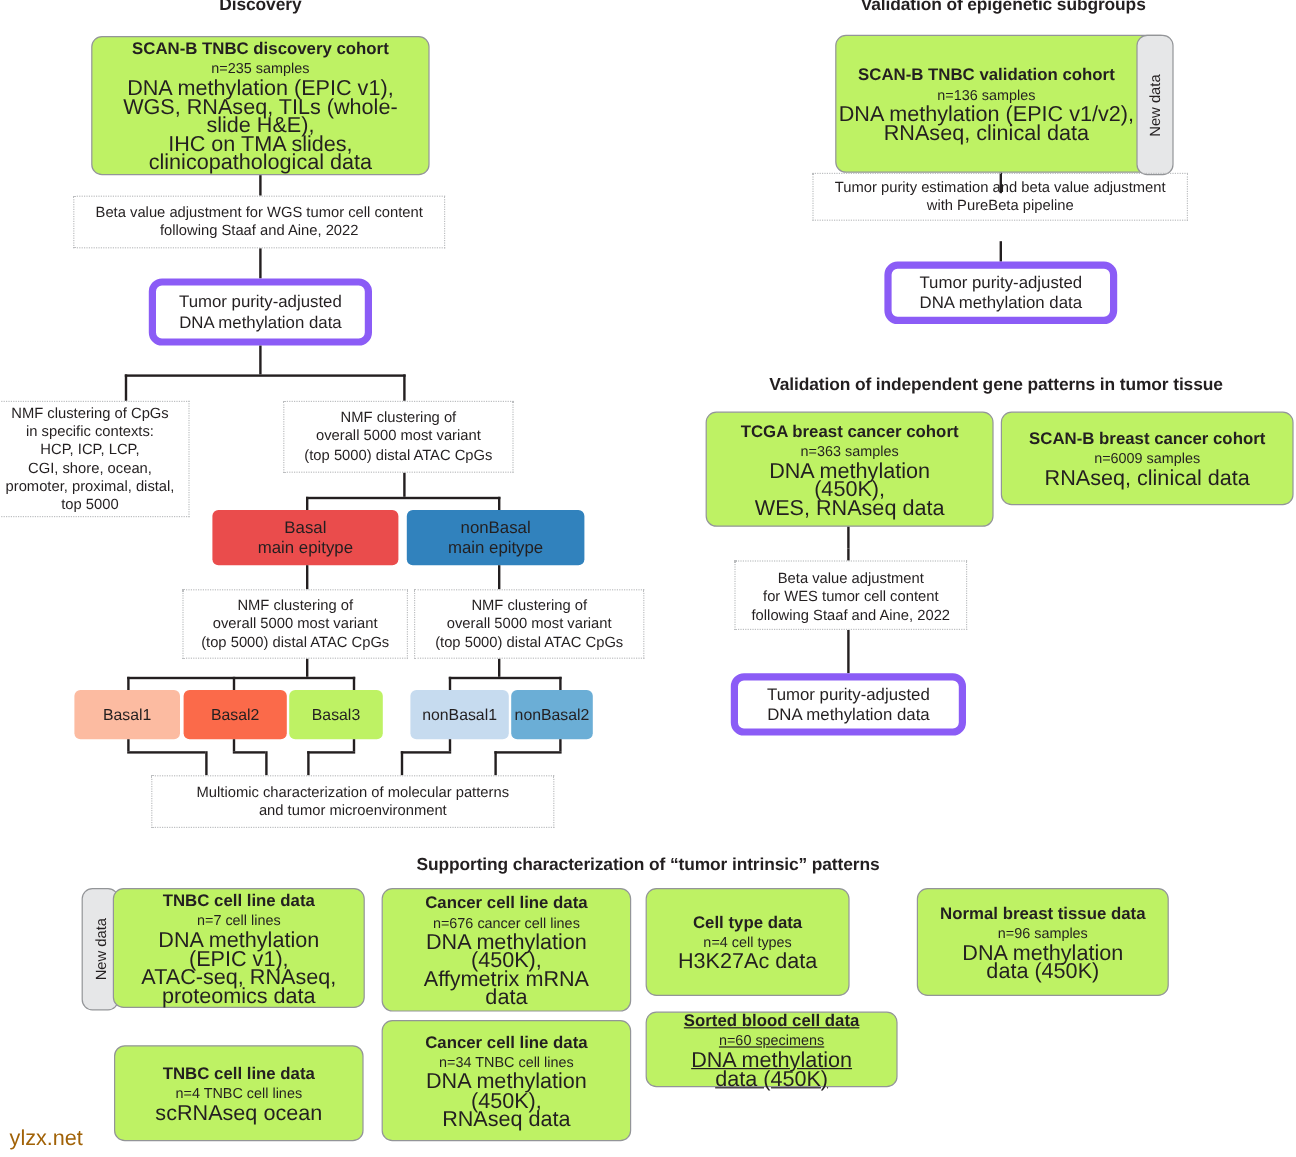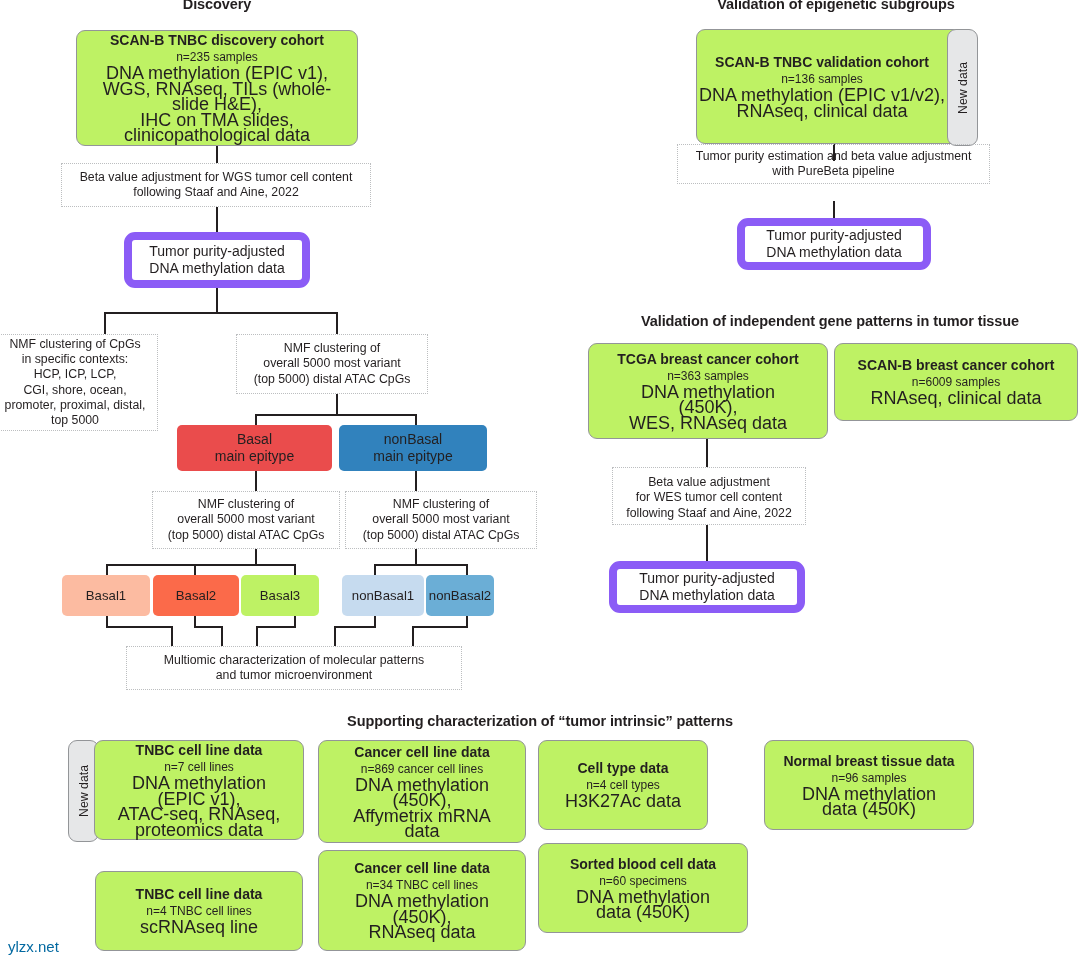--- a/index.html
+++ b/index.html
@@ -35,21 +35,21 @@
     border-radius: 9px;
     display: flex;
     flex-direction: column;
     justify-content: center;
     align-items: center;
     text-align: center;
     padding: 4px 22px;
   }
   .box-white {
     background: #ffffff;
-    border: 8px solid #8b5cf6;
+    border: 6px solid #8b5cf6;
     border-radius: 11px;
     display: flex;
     flex-direction: column;
     justify-content: center;
     align-items: center;
     text-align: center;
   }
   
   .box-dotted {
     border: 1.7px dotted #bcbec0;
@@ -120,22 +120,22 @@
     font-size: 12.3px;
     white-space: nowrap;
   }
 
   
   .ln-v { position: absolute; width: 0; border-left: 2px solid #231f20; }
   .ln-h { position: absolute; height: 0; border-top: 2px solid #231f20; }
 
   .watermark {
     position: absolute;
-    font-size: 15px;
-    color: #0369a1;
+    font-size: 18px;
+    color: #a16207;
     font-family: "Liberation Sans", sans-serif;
   }
 </style>
 </head>
 <body>
 
 <div id="canvas">
 
   <div class="abs section-title" style="left:104px; top:-4px; width:226px;">Discovery</div>
   <div class="abs section-title" style="left:708px; top:-4px; width:256px;">Validation of epigenetic subgroups</div>
@@ -325,44 +325,44 @@
     <div class="t-head">TNBC cell line data</div>
     <div class="t-sub">n=7 cell lines</div>
     <div class="t-body">DNA methylation (EPIC v1),
 ATAC-seq, RNAseq,
 proteomics data</div>
   </div>
 
   <div class="abs box-grey" style="left:95px; top:871px; width:208px; height:80px;">
     <div class="t-head">TNBC cell line data</div>
     <div class="t-sub">n=4 TNBC cell lines</div>
-    <div class="t-body">scRNAseq line</div>
+    <div class="t-body">scRNAseq ocean</div>
   </div>
 
   <div class="abs box-grey" style="left:318px; top:740px; width:208px; height:103px;">
     <div class="t-head">Cancer cell line data</div>
-    <div class="t-sub">n=869 cancer cell lines</div>
+    <div class="t-sub">n=676 cancer cell lines</div>
     <div class="t-body">DNA methylation (450K),
 Affymetrix mRNA data</div>
   </div>
 
   <div class="abs box-grey" style="left:318px; top:850px; width:208px; height:101px;">
     <div class="t-head">Cancer cell line data</div>
     <div class="t-sub">n=34 TNBC cell lines</div>
     <div class="t-body">DNA methylation (450K),
 RNAseq data</div>
   </div>
 
   <div class="abs box-grey" style="left:538px; top:740px; width:170px; height:90px;">
     <div class="t-head">Cell type data</div>
     <div class="t-sub">n=4 cell types</div>
     <div class="t-body">H3K27Ac data</div>
   </div>
 
-  <div class="abs box-grey" style="left:538px; top:843px; width:210px; height:90px;">
+  <div class="abs box-grey" style="left:538px; top:843px; width:210px; height:63px;text-decoration:underline;">
     <div class="t-head">Sorted blood cell data</div>
     <div class="t-sub">n=60 specimens</div>
     <div class="t-body">DNA methylation data (450K)</div>
   </div>
 
   <div class="abs box-grey" style="left:764px; top:740px; width:210px; height:90px;">
     <div class="t-head">Normal breast tissue data</div>
     <div class="t-sub">n=96 samples</div>
     <div class="t-body">DNA methylation data (450K)</div>
   </div>

